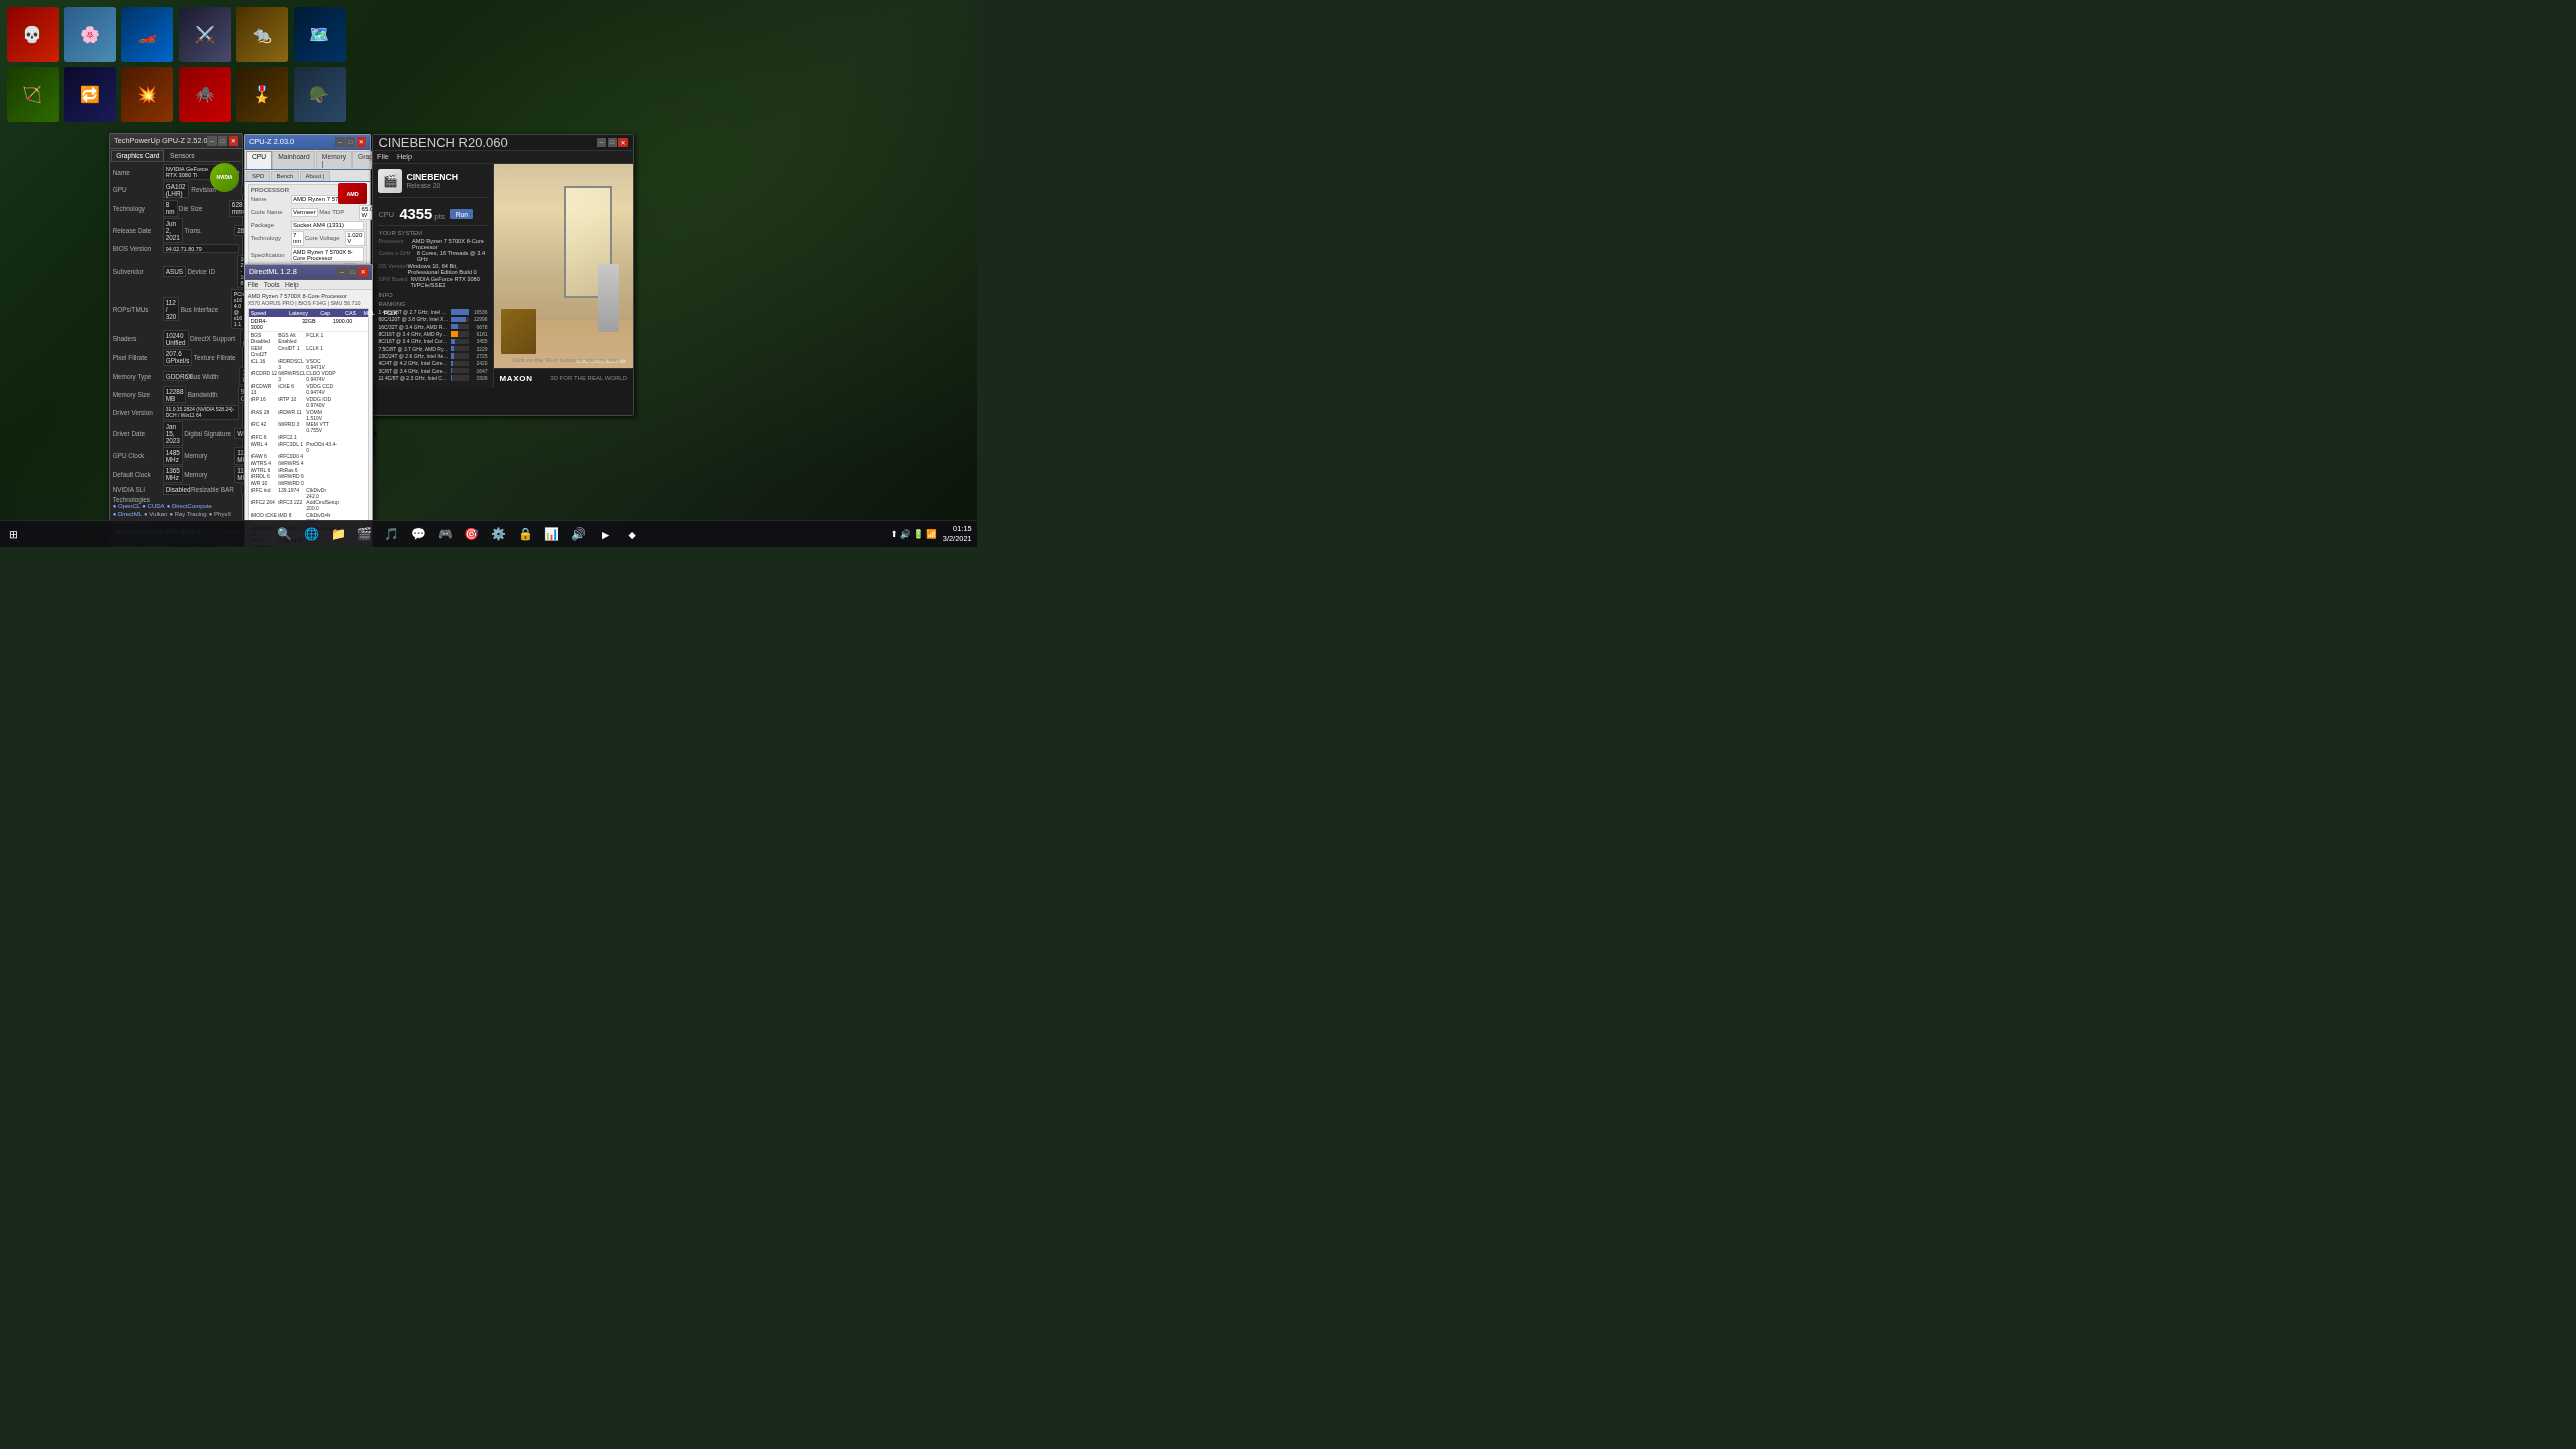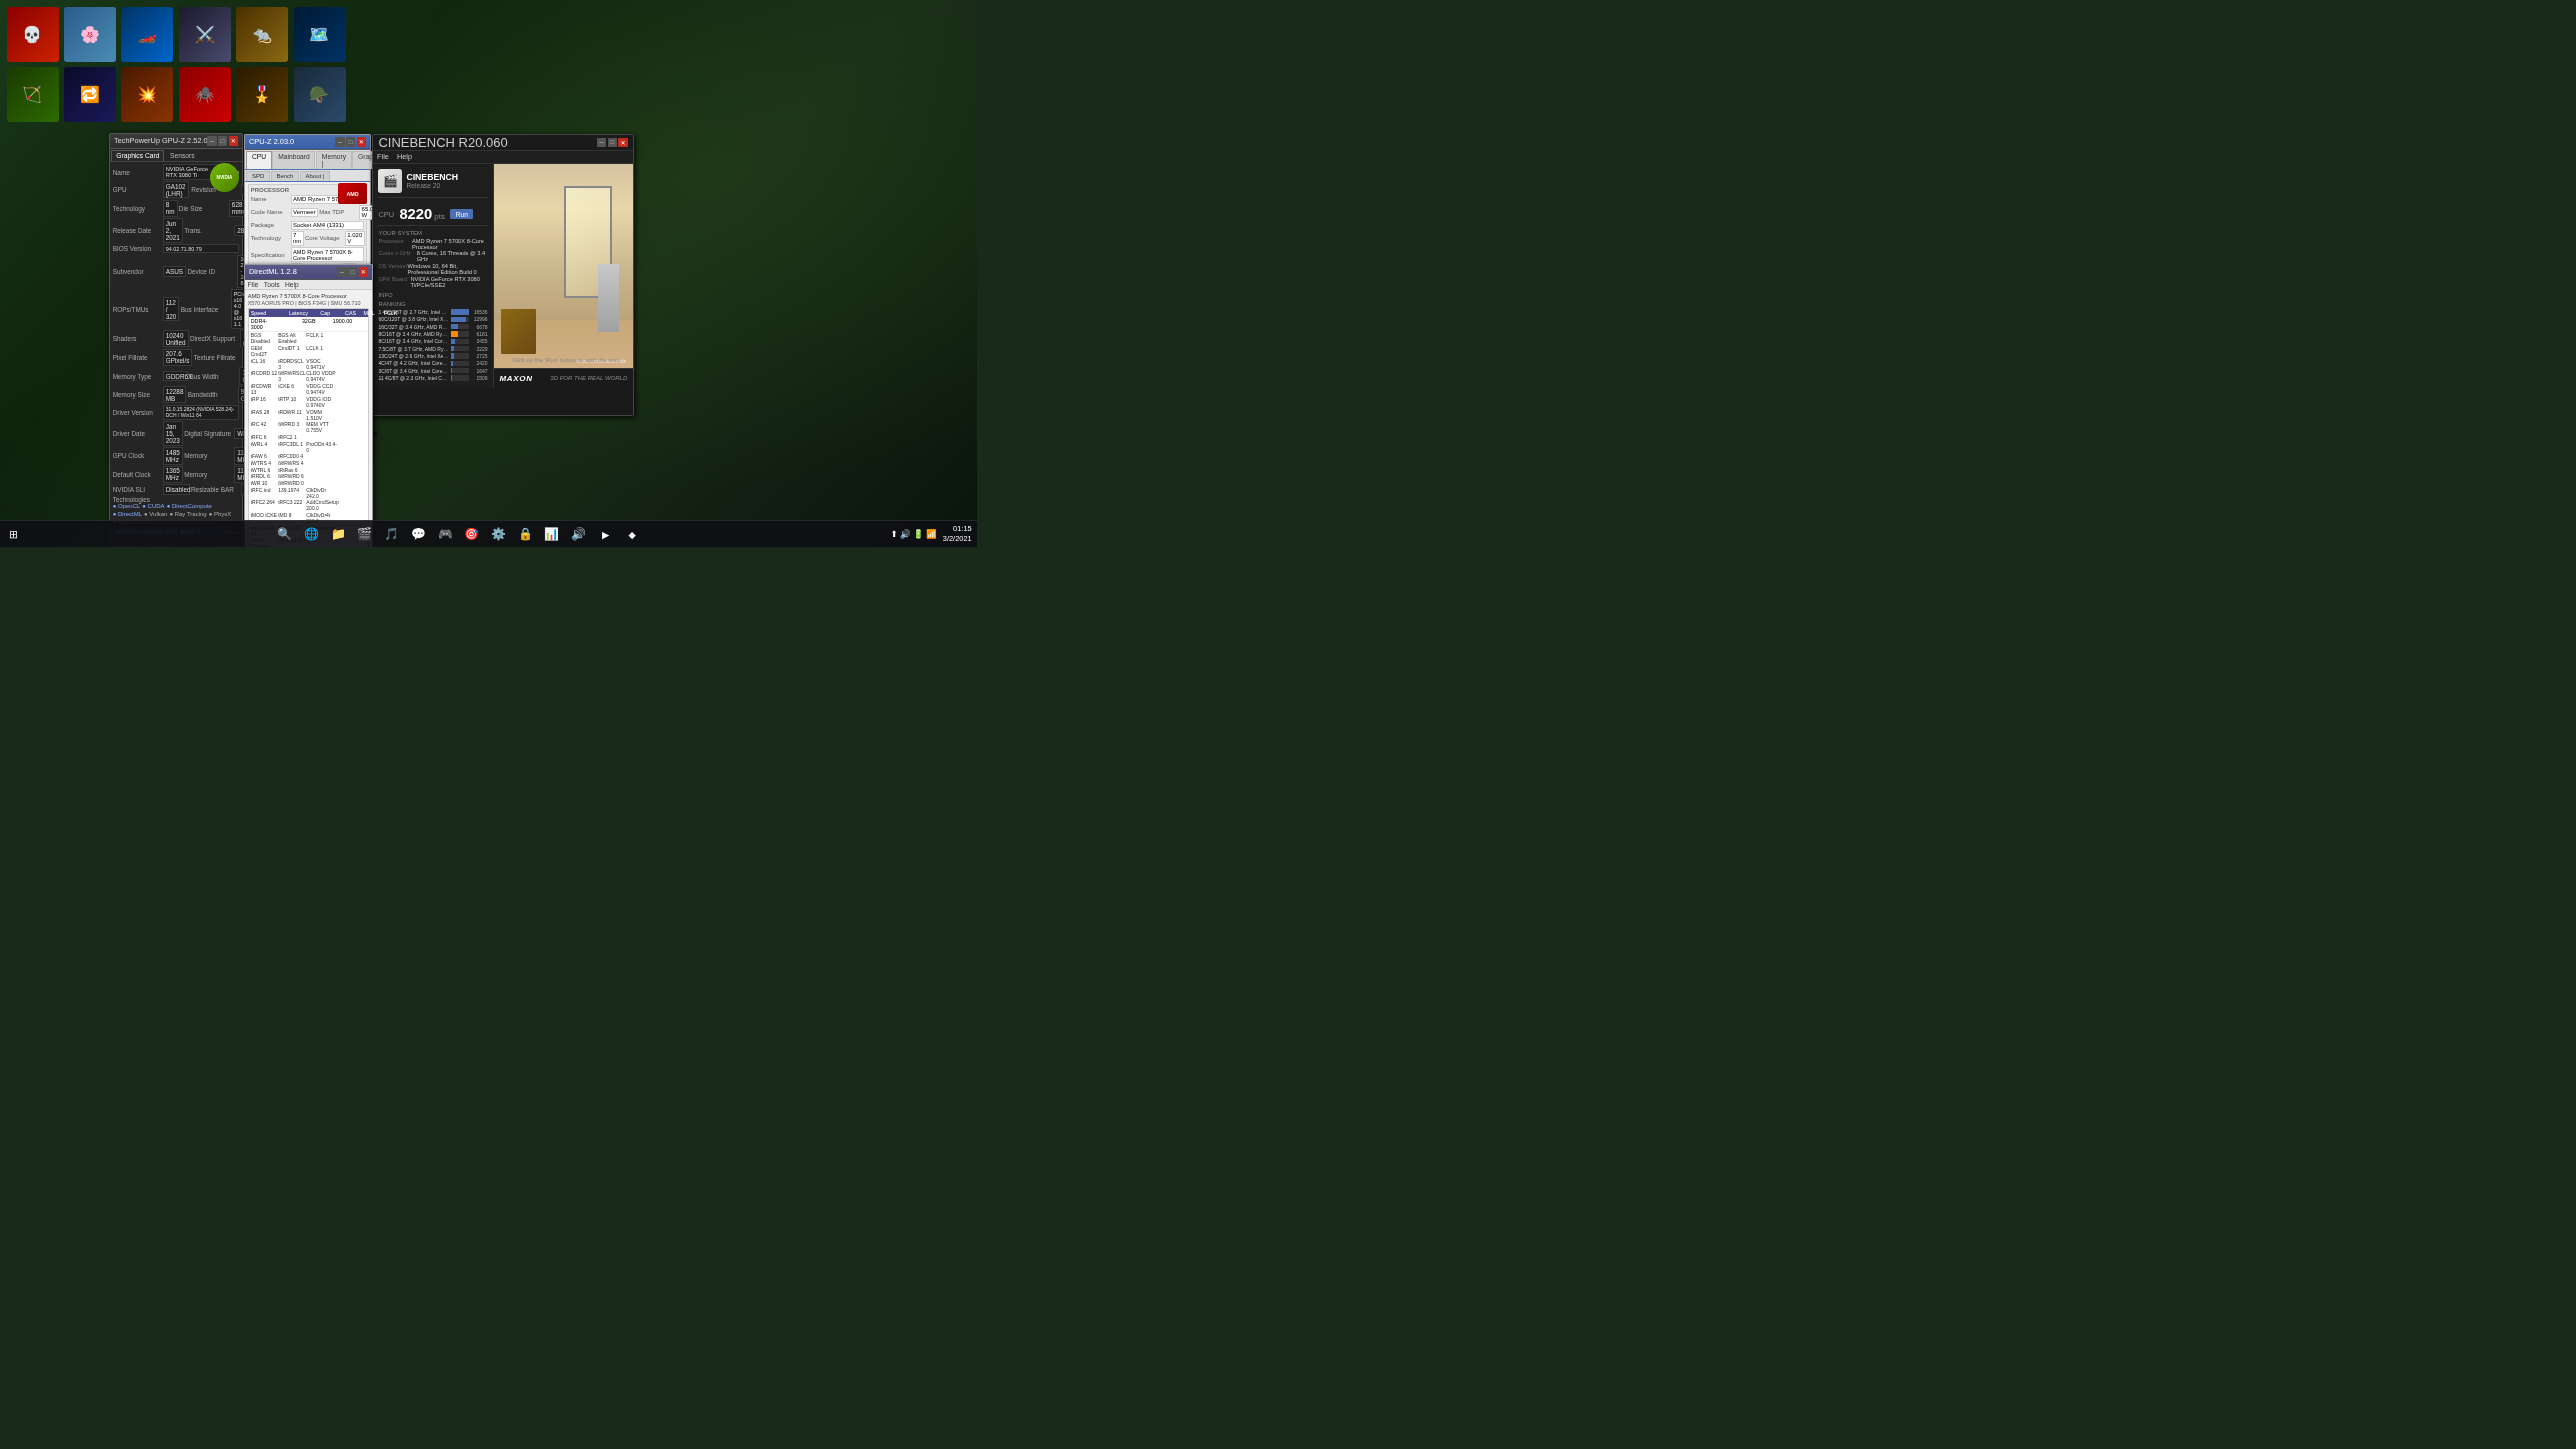--- a/index.html
+++ b/index.html
@@ -363,21 +363,20 @@
       bottom: 0;
       left: 0;
       right: 0;
       height: 20px;
       background: #1a1a1a;
       display: flex;
       align-items: center;
       padding: 0 5.4px;
       gap: 15px;
       border-top: 0.7px solid #333;
-      font-style: italic;
     }
 
     
     ::-webkit-scrollbar { width: 4px; }
     ::-webkit-scrollbar-track { background: #1a1a1a; }
     ::-webkit-scrollbar-thumb { background: #555; }
 
     .cb-titlebar-custom {
       background: #1a1a1a;
       height: 16px;
@@ -756,21 +755,21 @@
           <div>
             <div style="font-size:8.7px; font-weight:bold; color:white;">CINEBENCH</div>
             <div style="font-size:6.7px; color:#888;">Release 20</div>
           </div>
         </div>
 
         <div style="padding:2.7px 0; border-bottom:0.7px solid #333; margin-bottom:4px;">
           <div style="display:flex; align-items:center; gap:5.4px;">
             <div style="font-size:7.4px; color:#888;">CPU</div>
             <div style="display:flex; align-items:baseline; gap:2px;">
-              <span style="font-size:14.8px; font-weight:bold; color:white;">8220</span>
+              <span style="font-size:14.8px; font-weight:bold; color:white;">4355</span>
               <span style="font-size:8px; color:#888;">pts</span>
             </div>
             <button style="background:#4a6fb5; color:white; border:none; padding:1.3px 5.4px; font-size:6.7px; cursor:pointer; border-radius:1.3px;">Run</button>
           </div>
         </div>
 
         <div style="margin-bottom:4px;">
           <div style="font-size:6px; color:#888; text-transform:uppercase; margin-bottom:2px;">Your System</div>
 
           <div style="display:flex; margin-bottom:0.7px;">

